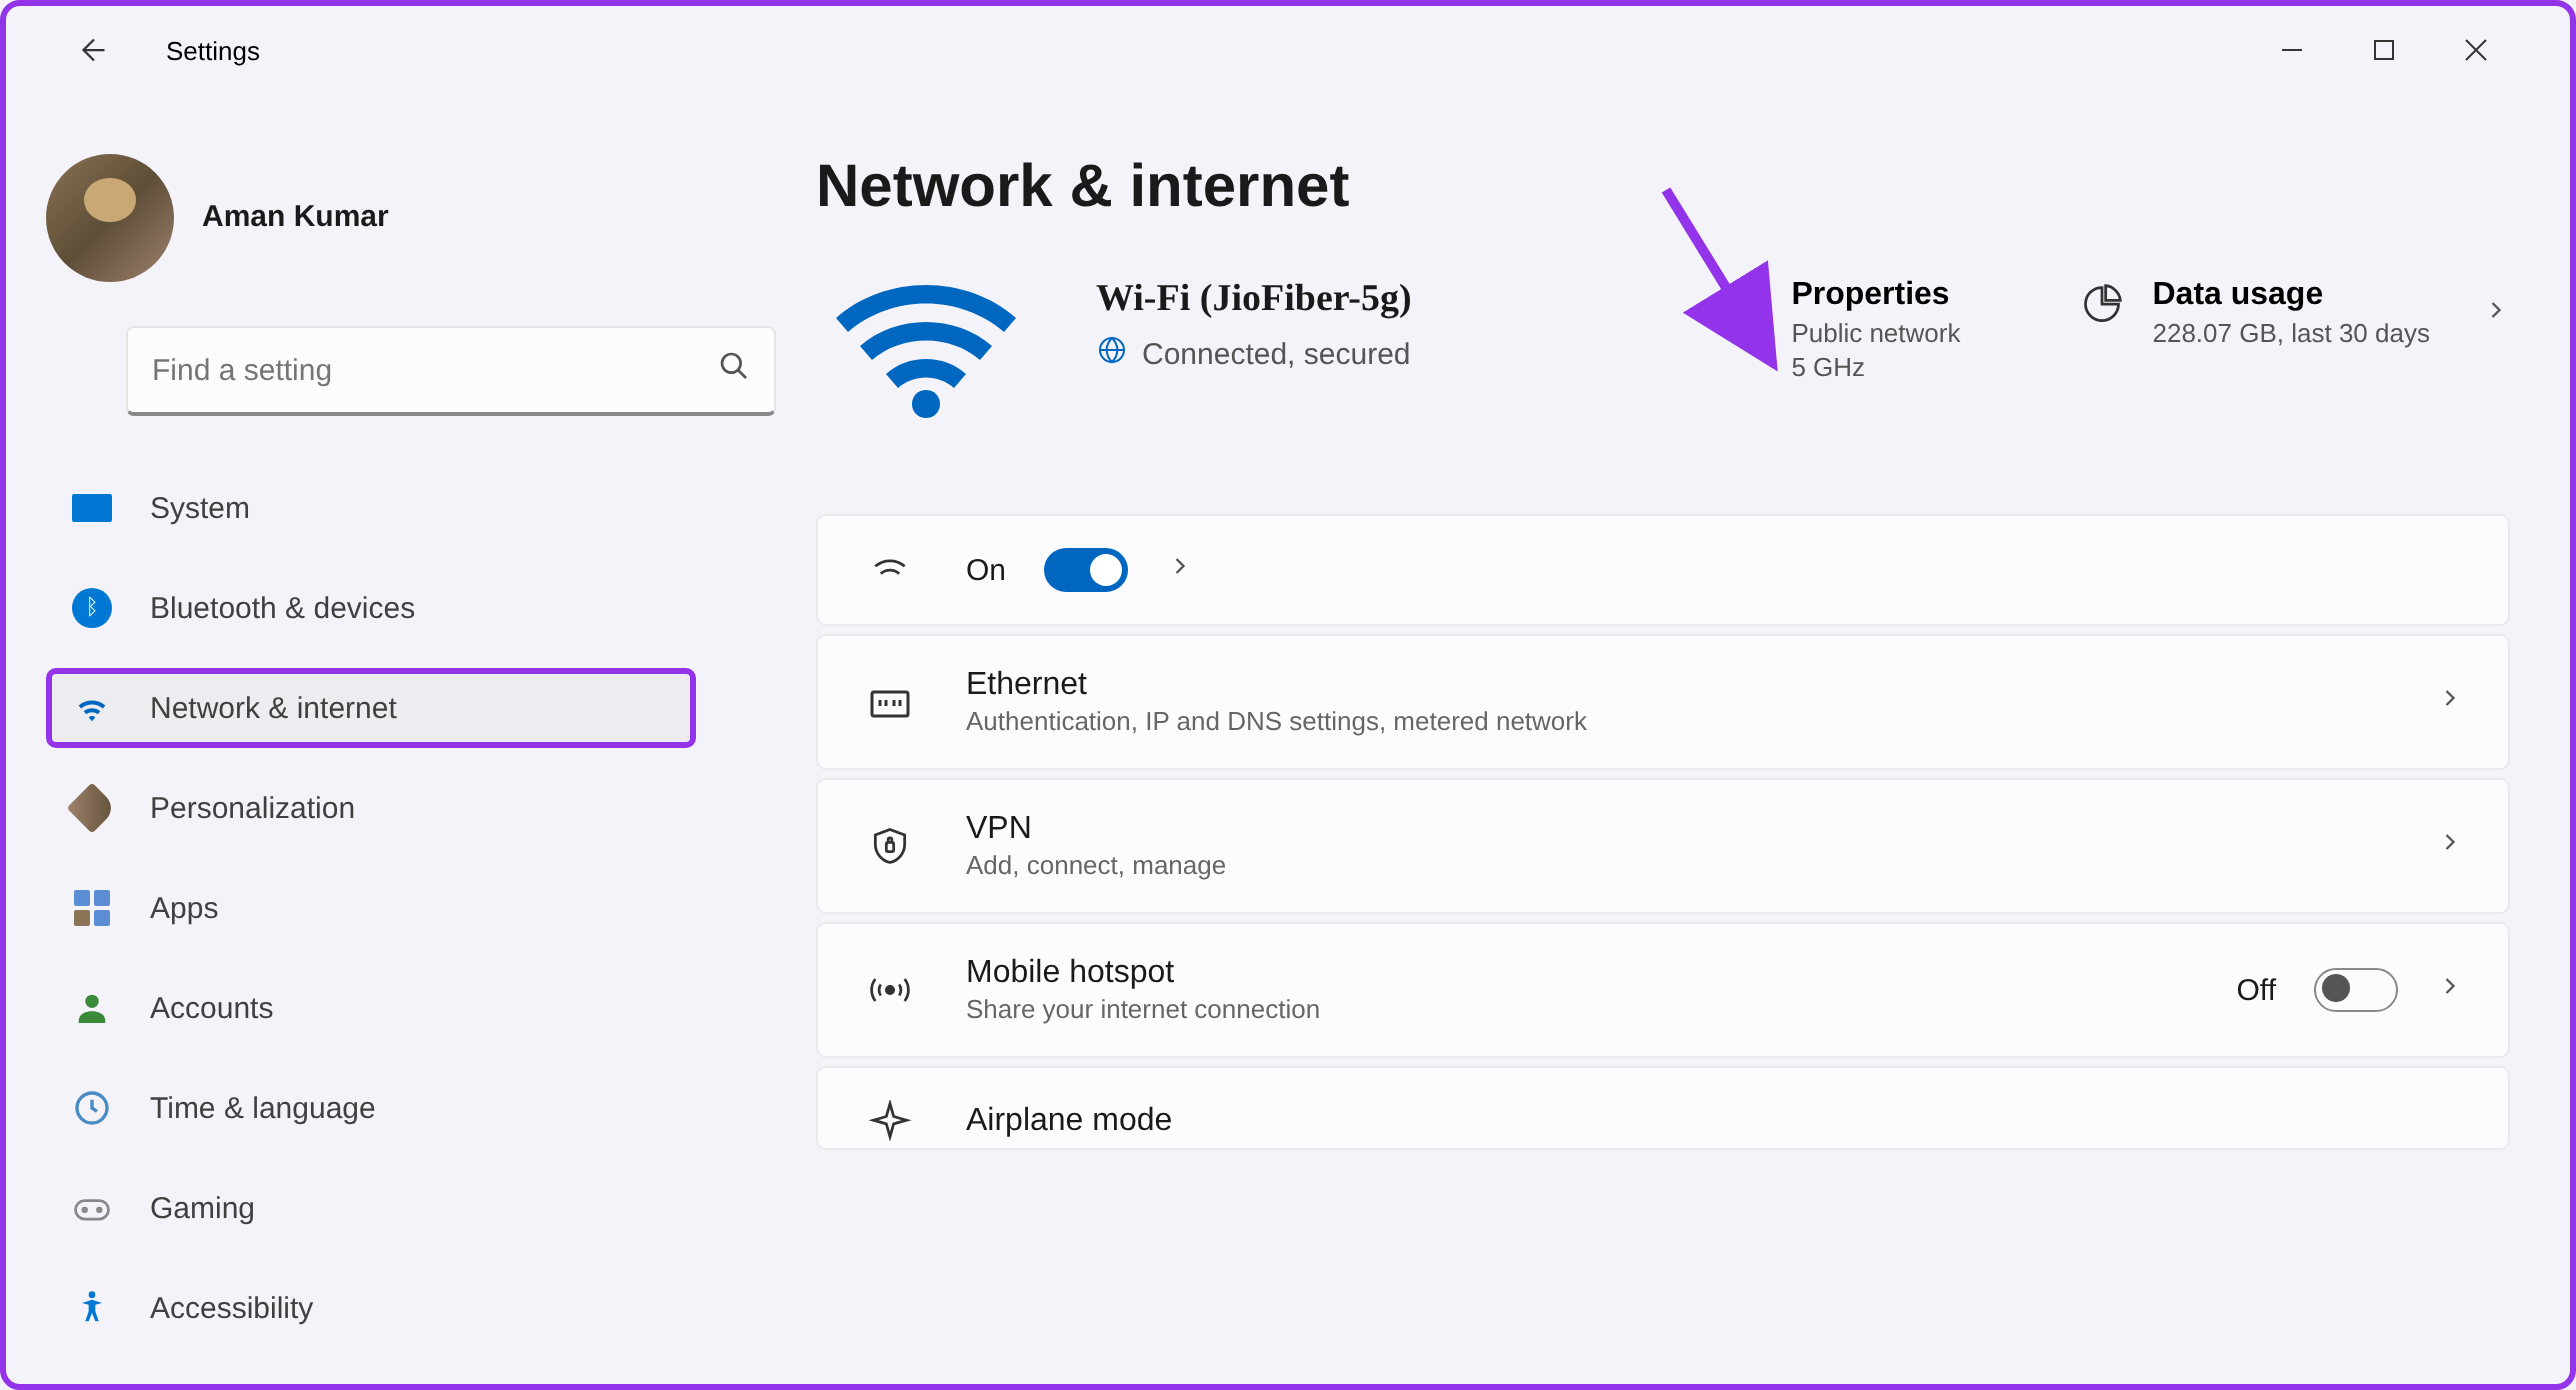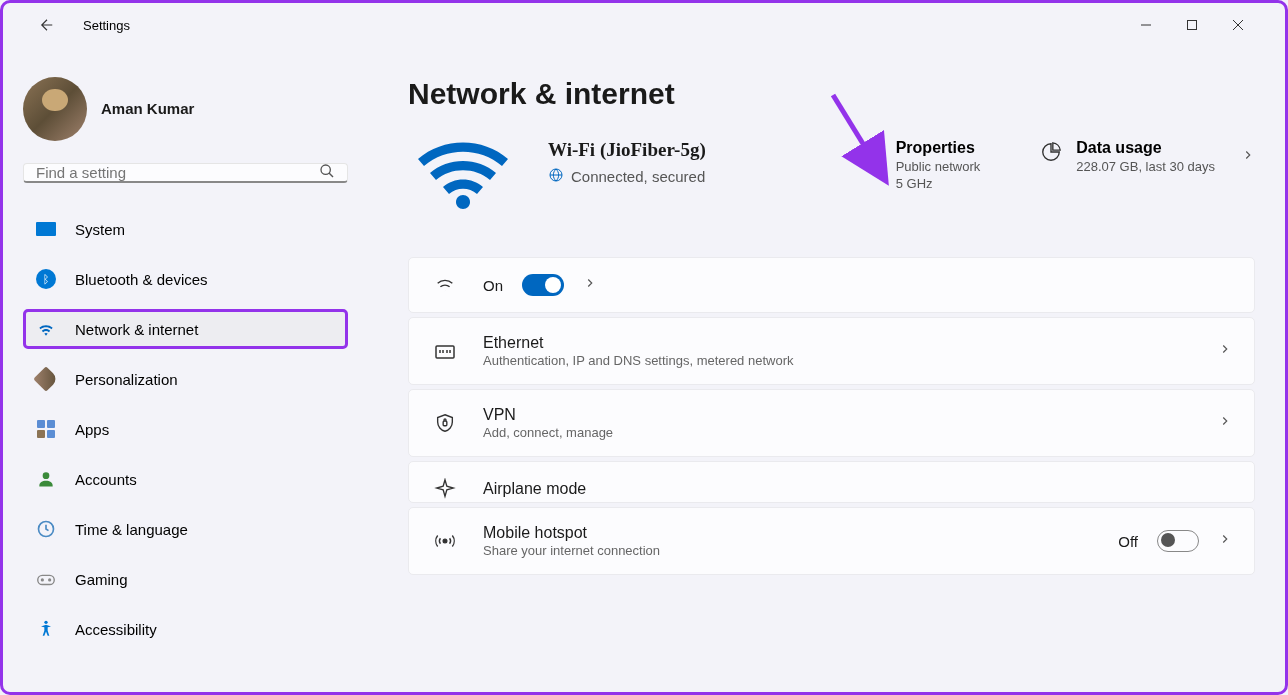--- a/index.html
+++ b/index.html
@@ -13,30 +13,30 @@
     
     .content { display: flex; height: calc(100% - 44px); }
     
     .sidebar { width: 365px; padding: 0 20px; flex-shrink: 0; }
     .user-section { display: flex; align-items: center; padding: 30px 0 22px 0; }
     .avatar { width: 64px; height: 64px; border-radius: 50%; background: linear-gradient(135deg, #8b7355 0%, #5d4e37 50%, #a0826d 100%); margin-right: 14px; position: relative; overflow: hidden; }
     .avatar::after { content: ""; position: absolute; top: 18%; left: 30%; width: 40%; height: 35%; background: #c9a876; border-radius: 50%; }
     .user-name { font-size: 15px; font-weight: 600; color: #1a1a1a; }
     .user-sub { font-size: 12px; color: #888; filter: blur(2px); margin-top: 2px; }
     
-    .search-box { width: 100%; height: 20px; border: 1px solid #e5e5e5; border-bottom: 2px solid #888; border-radius: 4px; background: #fcfcfe; display: flex; align-items: center; padding: 0 12px; }
+    .search-box { width: 100%; height: 45px; border: 1px solid #e5e5e5; border-bottom: 2px solid #888; border-radius: 4px; background: #fcfcfe; display: flex; align-items: center; padding: 0 12px; margin-left: 40px; }
     .search-box input { border: none; outline: none; flex: 1; background: transparent; font-size: 15px; color: #555; }
     .search-icon-span { color: #555; }
     
     .nav-list { margin-top: 26px; }
     .nav-item { display: flex; align-items: center; height: 40px; padding: 0 12px; border-radius: 5px; cursor: pointer; margin-bottom: 10px; position: relative; }
     .nav-item.active { background: #ededf1; }
     .nav-item.highlighted { border: 3px solid #9333ea; padding: 0 9px; }
     .nav-icon { width: 22px; height: 22px; margin-right: 18px; display: flex; align-items: center; justify-content: center; }
-    .nav-label { font-size: 15px; color: #000000; }
+    .nav-label { font-size: 15px; color: #404040; }
     
     .main { flex: 1; padding: 0 30px 0 40px; overflow: hidden; }
     .page-title { font-size: 30px; font-weight: 600; margin-top: 30px; margin-bottom: 28px; color: #1a1a1a; }
     
     .network-header { display: flex; align-items: flex-start; gap: 30px; margin-bottom: 38px; }
     .wifi-big-icon { width: 110px; display: flex; align-items: center; justify-content: center; }
     .wifi-info { flex: 0 0 auto; }
     .wifi-ssid { font-size: 19px; font-weight: 600; color: #1a1a1a; margin-bottom: 6px; font-family: Liberation Serif, serif; }
     .wifi-status-row { display: flex; align-items: center; gap: 7px; color: #555; font-size: 15px; }
     .globe-icon { color: #0067c0; }
@@ -301,48 +301,48 @@
           <div class="card-title">VPN</div>
           <div class="card-sub">Add, connect, manage</div>
         </div>
         <div class="card-right">
           <span><svg width="14" height="14" viewBox="0 0 24 24" fill="none" stroke="#555" stroke-width="2">
                 <path d="M9 6l6 6-6 6"></path>
               </svg></span>
         </div>
       </div>
 
-      <div class="setting-card" style="padding-bottom:2px;">
-        <span class="card-icon">
-            <svg width="22" height="22" viewBox="0 0 24 24" fill="none" stroke="currentColor" stroke-width="1.5">
-              <path d="M12 2l2 7 7 2-7 2-2 7-2-7-7-2 7-2 2-7z"></path>
-            </svg>
-          </span>
-        <div class="card-text">
-          <div class="card-title">Airplane mode</div>
-        </div>
-      </div>
-
       <div class="setting-card">
         <span class="card-icon">
             <svg width="22" height="22" viewBox="0 0 24 24" fill="none" stroke="currentColor" stroke-width="1.5">
               <circle cx="12" cy="12" r="2" fill="currentColor"></circle>
               <path d="M7 9c-1.3 1.7-1.3 4.3 0 6M17 9c1.3 1.7 1.3 4.3 0 6M4 6c-2.7 3.5-2.7 8.5 0 12M20 6c2.7 3.5 2.7 8.5 0 12"></path>
             </svg>
           </span>
         <div class="card-text">
           <div class="card-title">Mobile hotspot</div>
           <div class="card-sub">Share your internet connection</div>
         </div>
         <div class="card-right">
           <span class="toggle-label">Off</span>
           <div class="toggle off"></div>
           <span><svg width="14" height="14" viewBox="0 0 24 24" fill="none" stroke="#555" stroke-width="2">
                 <path d="M9 6l6 6-6 6"></path>
               </svg></span>
+        </div>
+      </div>
+
+      <div class="setting-card" style="padding-bottom:2px;">
+        <span class="card-icon">
+            <svg width="22" height="22" viewBox="0 0 24 24" fill="none" stroke="currentColor" stroke-width="1.5">
+              <path d="M12 2l2 7 7 2-7 2-2 7-2-7-7-2 7-2 2-7z"></path>
+            </svg>
+          </span>
+        <div class="card-text">
+          <div class="card-title">Airplane mode</div>
         </div>
       </div>
     </div>
   </main>
 </div>
 
 <svg class="arrow-annotation" width="90" height="110" viewBox="0 0 90 110">
   <defs>
       <marker id="ah" markerWidth="10" markerHeight="10" refX="7" refY="5" orient="auto">
         <path d="M0 0L10 5L0 10z" fill="#9333ea"></path>

